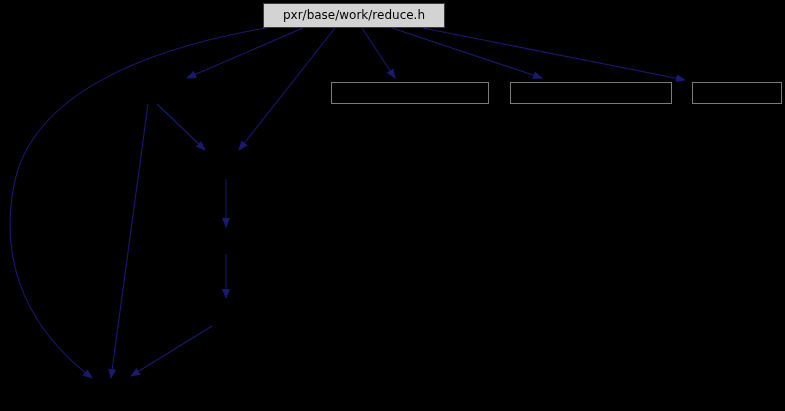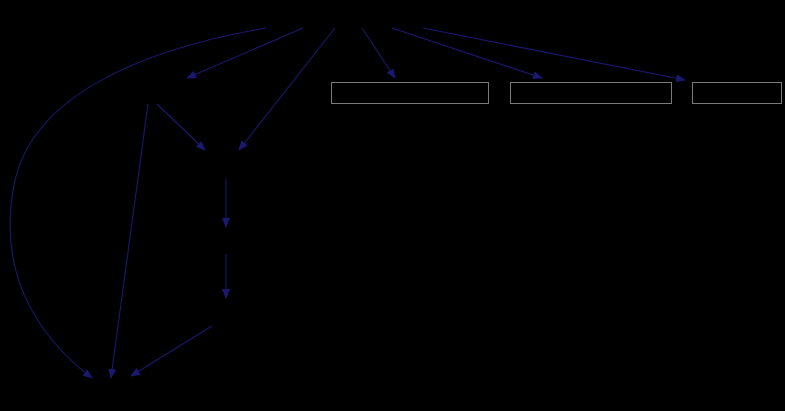--- a/index.html
+++ b/index.html
@@ -73,18 +73,19 @@
     <path class="edge" d="M 362 28 L 395 78" marker-end="url(#ah)"></path>
     <path class="edge" d="M 392 28 L 542 78" marker-end="url(#ah)"></path>
     <path class="edge" d="M 423 28 L 685 80" marker-end="url(#ah)"></path>
     <path class="edge" d="M 157 104 L 205 150" marker-end="url(#ah)"></path>
     <path class="edge" d="M 148 104 L 111 378" marker-end="url(#ah)"></path>
     <path class="edge" d="M 226 179 L 226 227" marker-end="url(#ah)"></path>
     <path class="edge" d="M 226 254 L 226 298" marker-end="url(#ah)"></path>
     <path class="edge" d="M 212 326 L 131 376" marker-end="url(#ah)"></path>
   </svg>
 
+  <div class="node root-node">pxr/base/work/reduce.h</div>
 
   <div class="node empty-node n1"></div>
   <div class="node empty-node n2"></div>
   <div class="node empty-node n3"></div>
 
 </div>
 
 </body></html>

